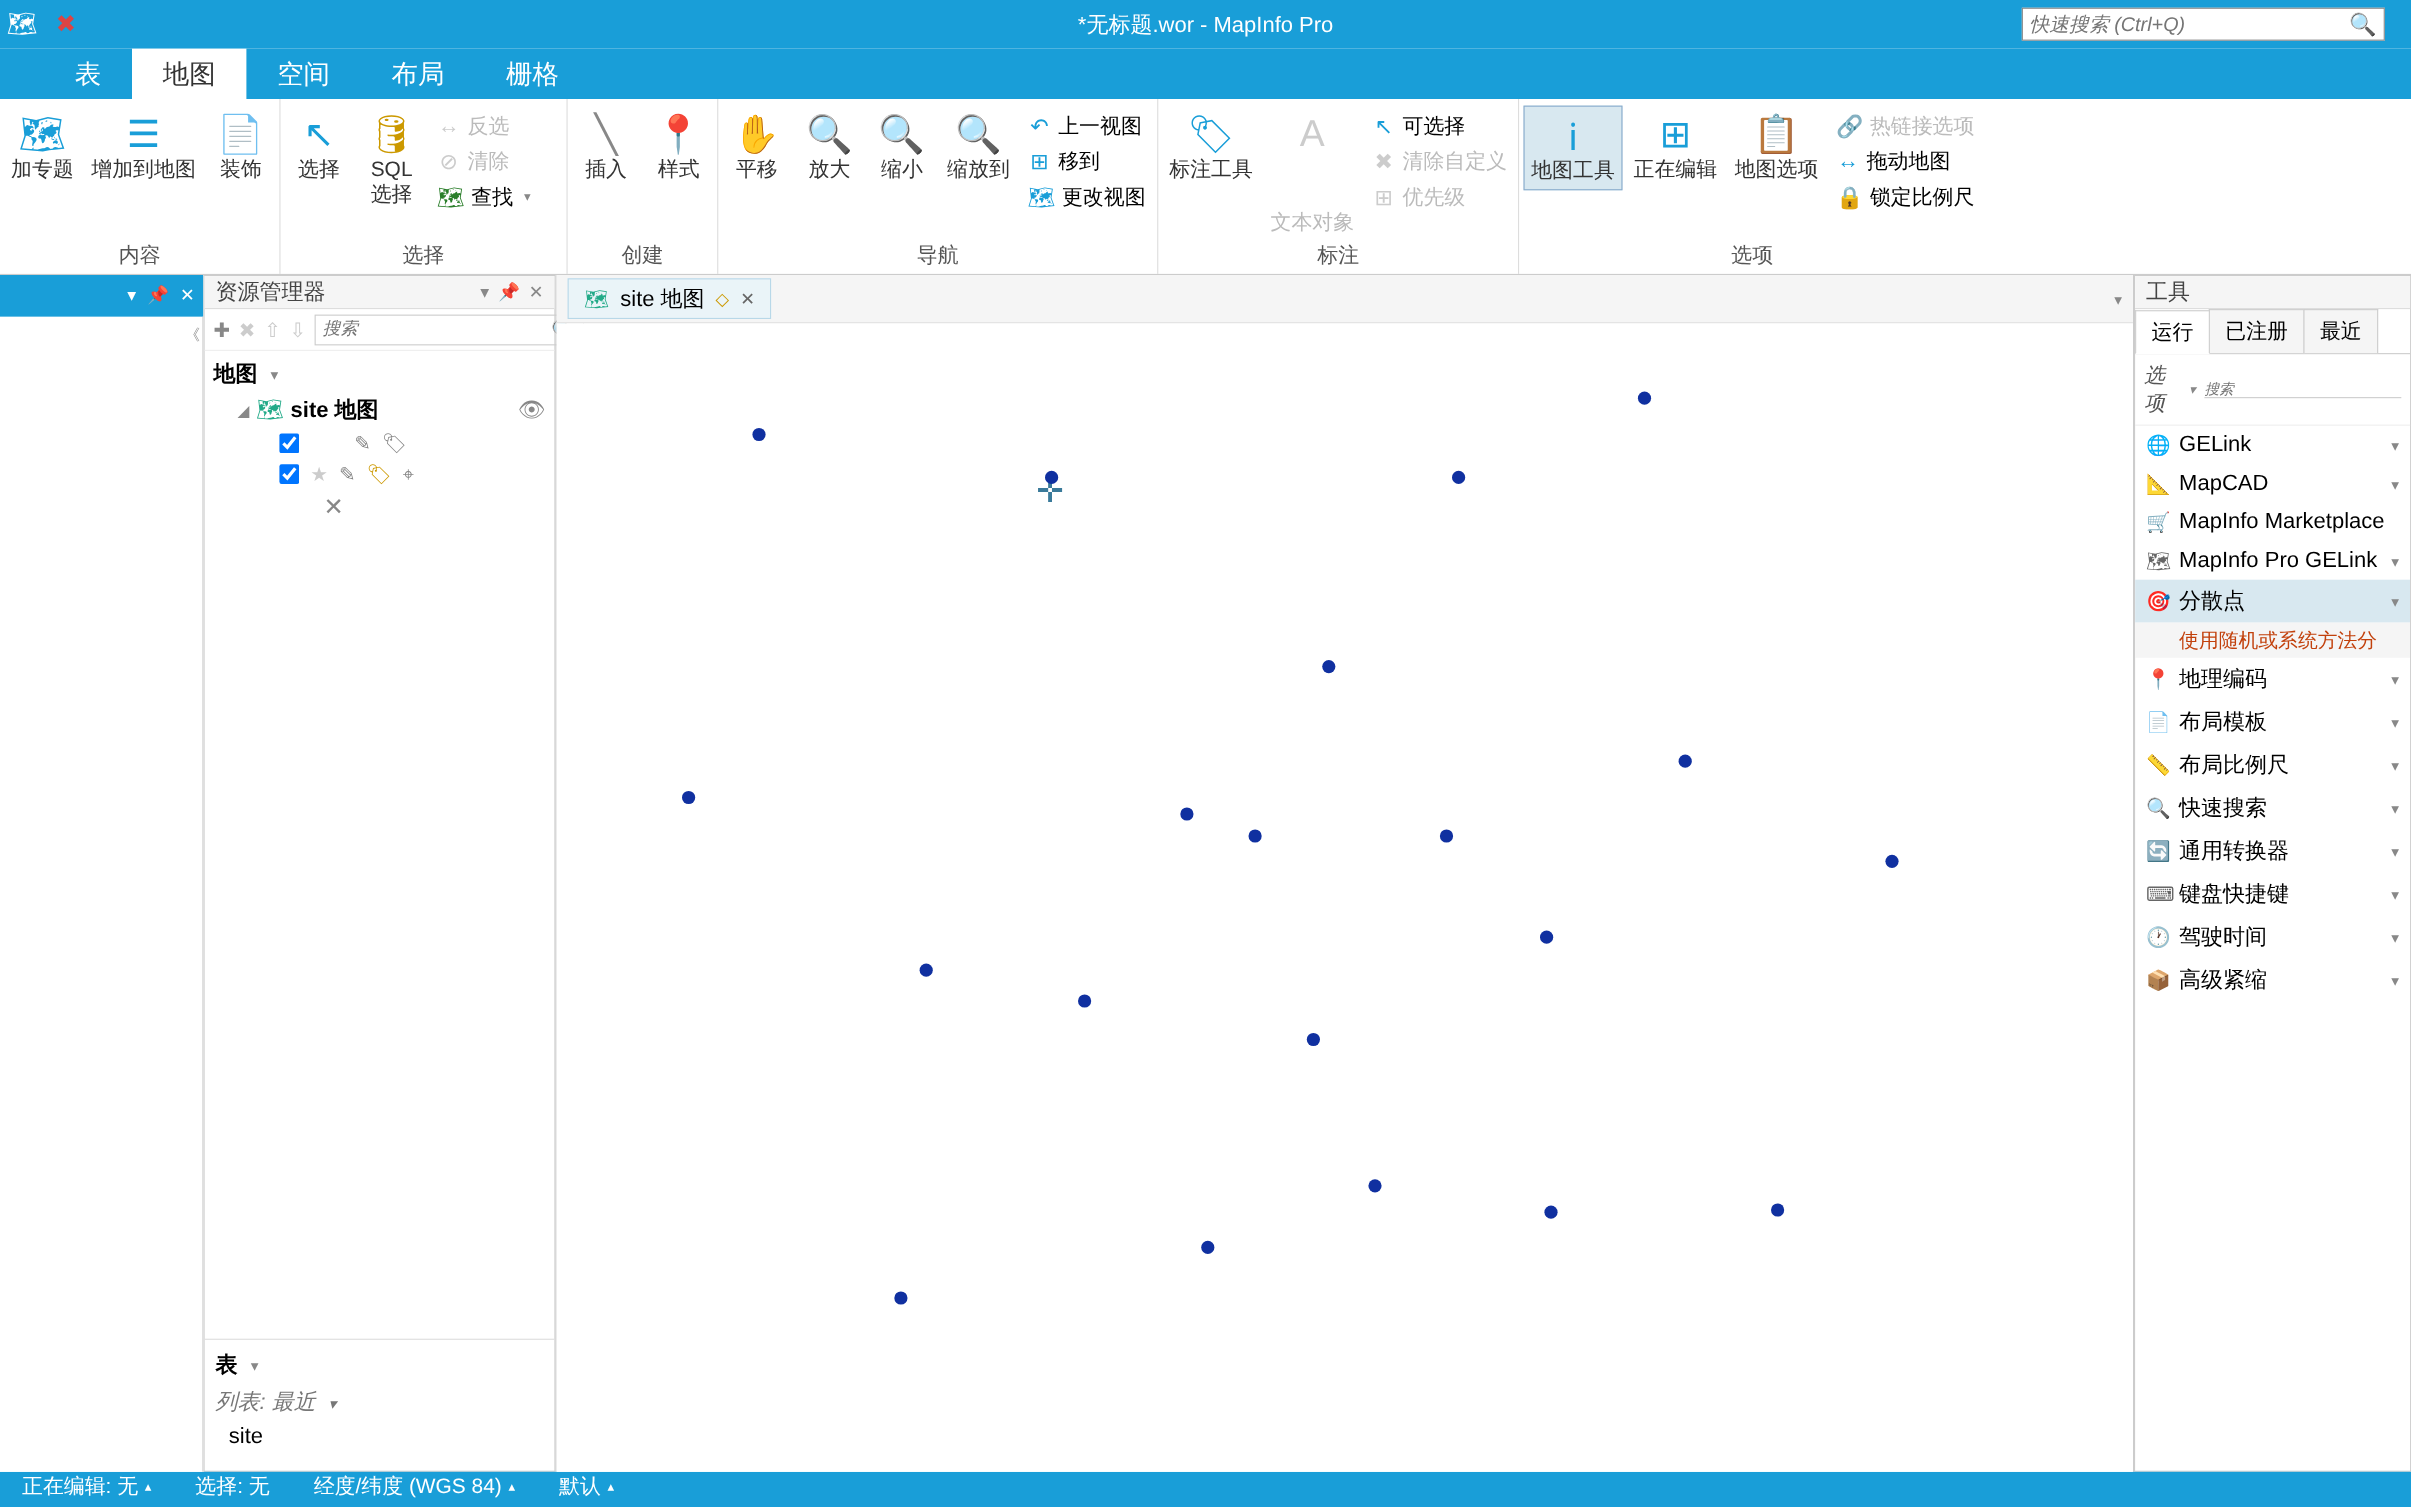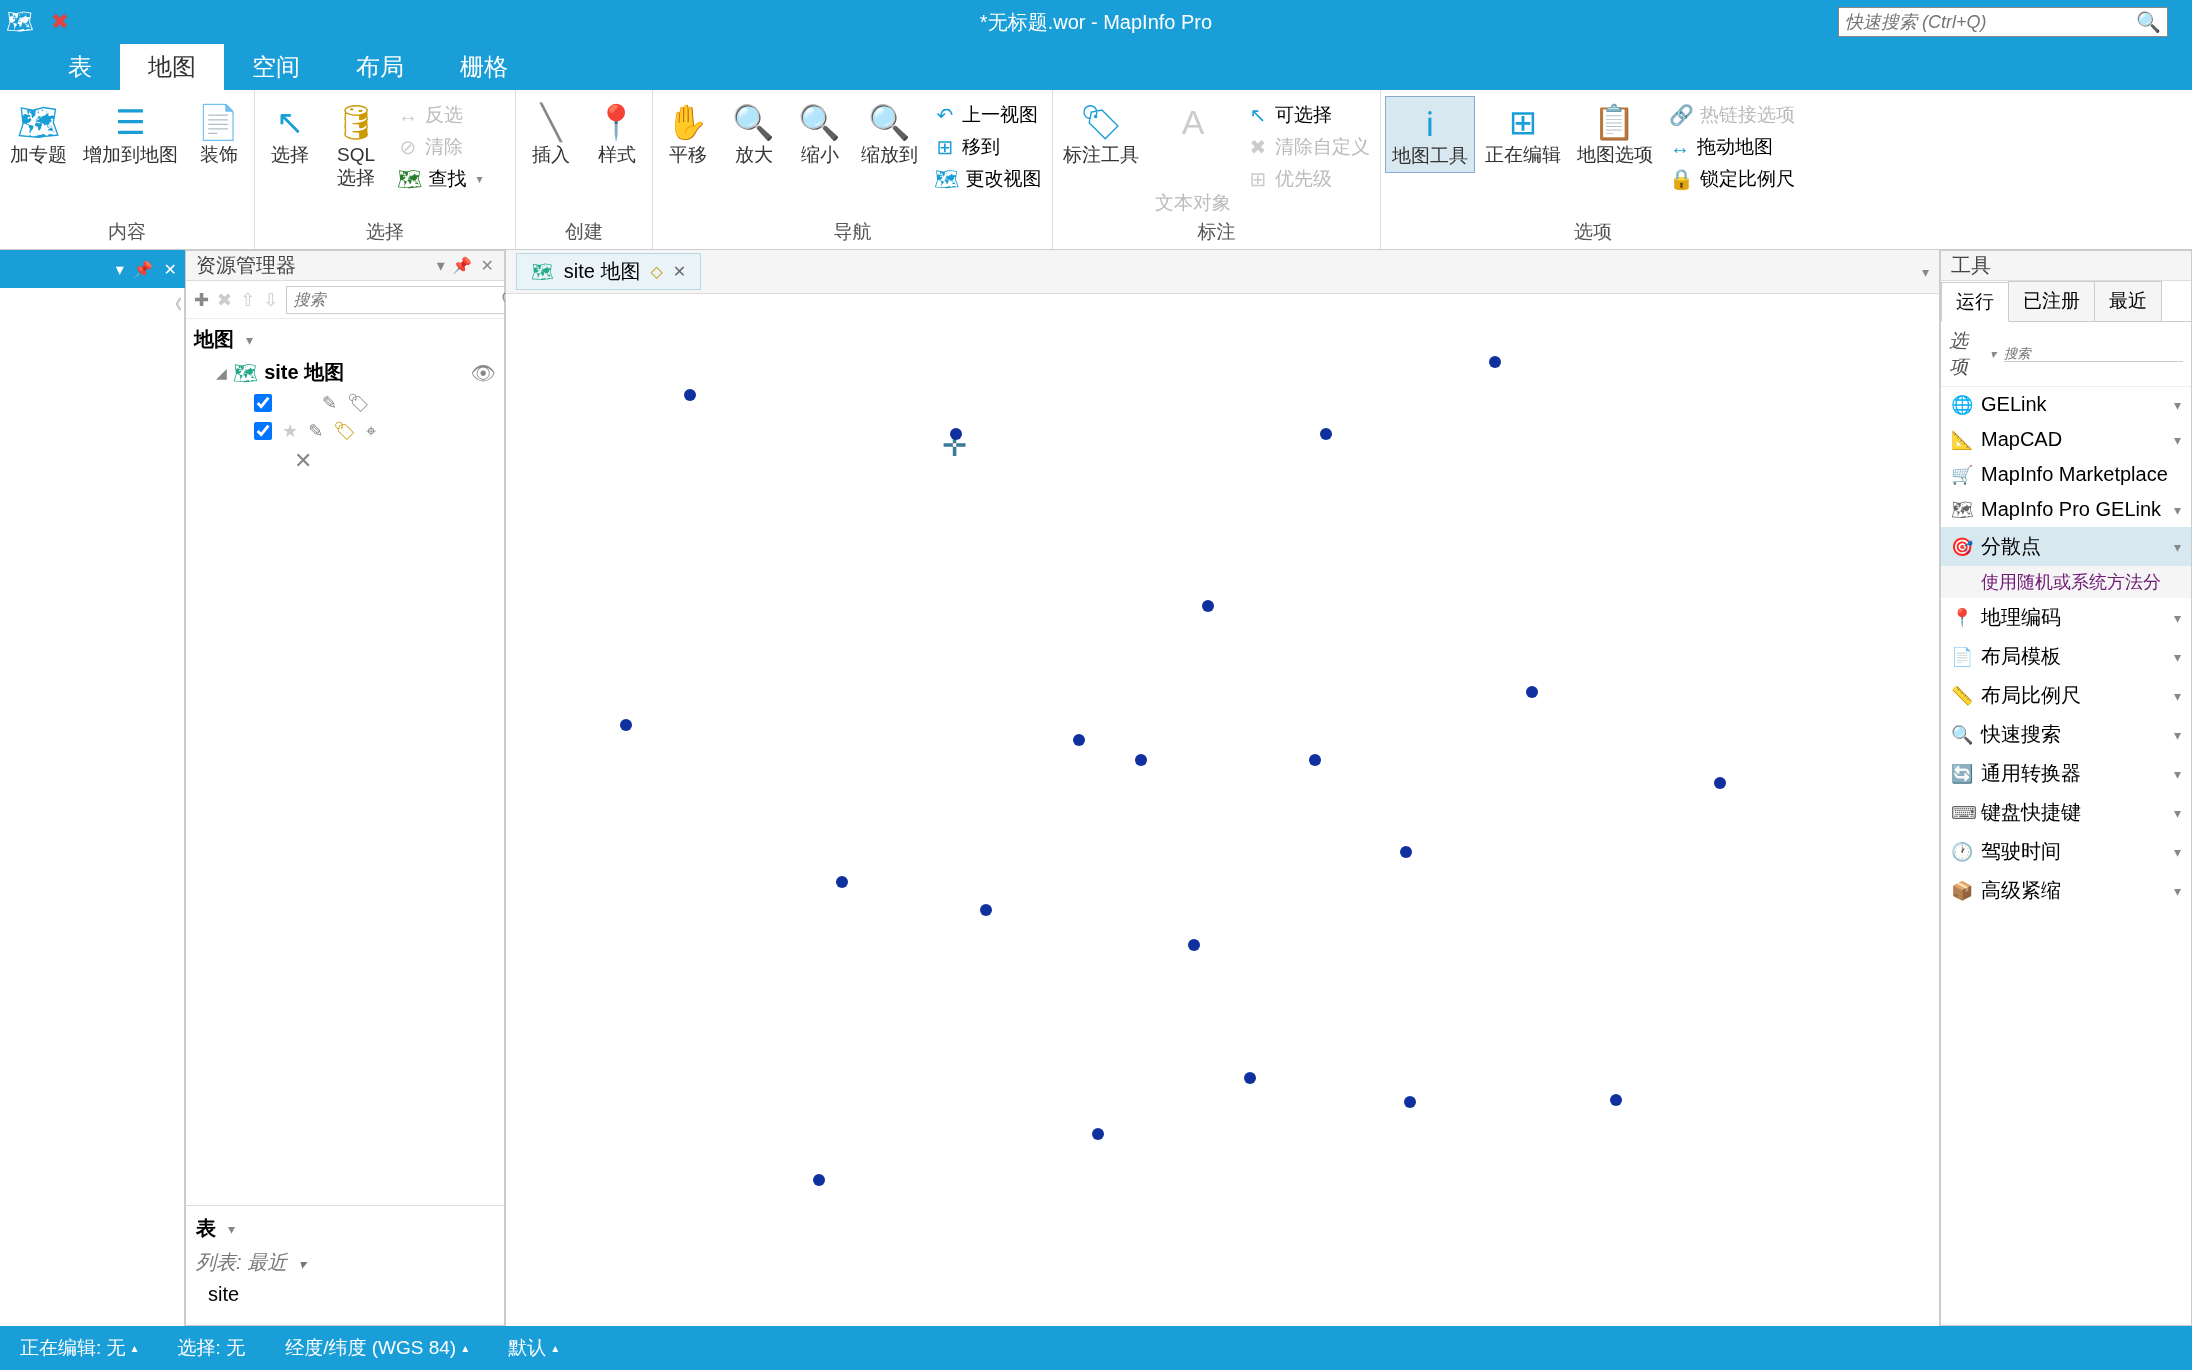--- a/index.html
+++ b/index.html
@@ -67,22 +67,22 @@
 .tools-tabs { display: flex; border-bottom: 1px solid #ccc; }
 .tools-tab { padding: 6px 14px; font-size: 19px; border: 1px solid #ccc; border-bottom: none; margin-right: -1px; cursor: pointer; background: #f5f5f5; }
 .tools-tab.active { background: #fff; border-bottom: 1px solid #fff; position: relative; top: 1px; }
 .tools-options { display: flex; align-items: center; gap: 8px; padding: 6px 8px; border-bottom: 1px solid #eee; font-size: 19px; font-style: italic; color: #555; }
 .tools-options .tsearch { flex: 1; border: none; border-bottom: 1px solid #ccc; font-style: italic; color: #888; outline: none; }
 .tools-list { flex: 1; overflow: auto; }
 .tool-item { display: flex; align-items: center; gap: 8px; padding: 6px 10px; font-size: 20px; cursor: pointer; }
 .tool-item.hl { background: #d8e8f0; }
 .tool-item .ticon { width: 22px; text-align: center; font-size: 18px; color: #666; }
 .tool-item .caret { margin-left: auto; color: #888; font-size: 14px; }
-.tool-sub { padding: 4px 10px 4px 40px; font-size: 18px; color: #701a75; background: #f5f5f5; }
-.status-bar { height: 44px; background: #199ed8; color: #fff; display: flex; align-items: center; gap: 40px; padding: 0 20px; font-size: 19px; }
+.tool-sub { padding: 4px 10px 4px 40px; font-size: 18px; color: #c2410c; background: #f5f5f5; }
+.status-bar { height: 32px; background: #199ed8; color: #fff; display: flex; align-items: flex-start; gap: 40px; padding: 0 20px; font-size: 19px; }
 .status-seg { display: flex; align-items: center; gap: 6px; }
 .status-caret { font-size: 12px; }
 </style>
 </head>
 <body>
 
 <div class="titlebar">
   <div class="titlebar-icon">🗺</div>
   <div class="titlebar-icon2">✖</div>
   <div class="titlebar-title">*无标题.wor - MapInfo Pro</div>

